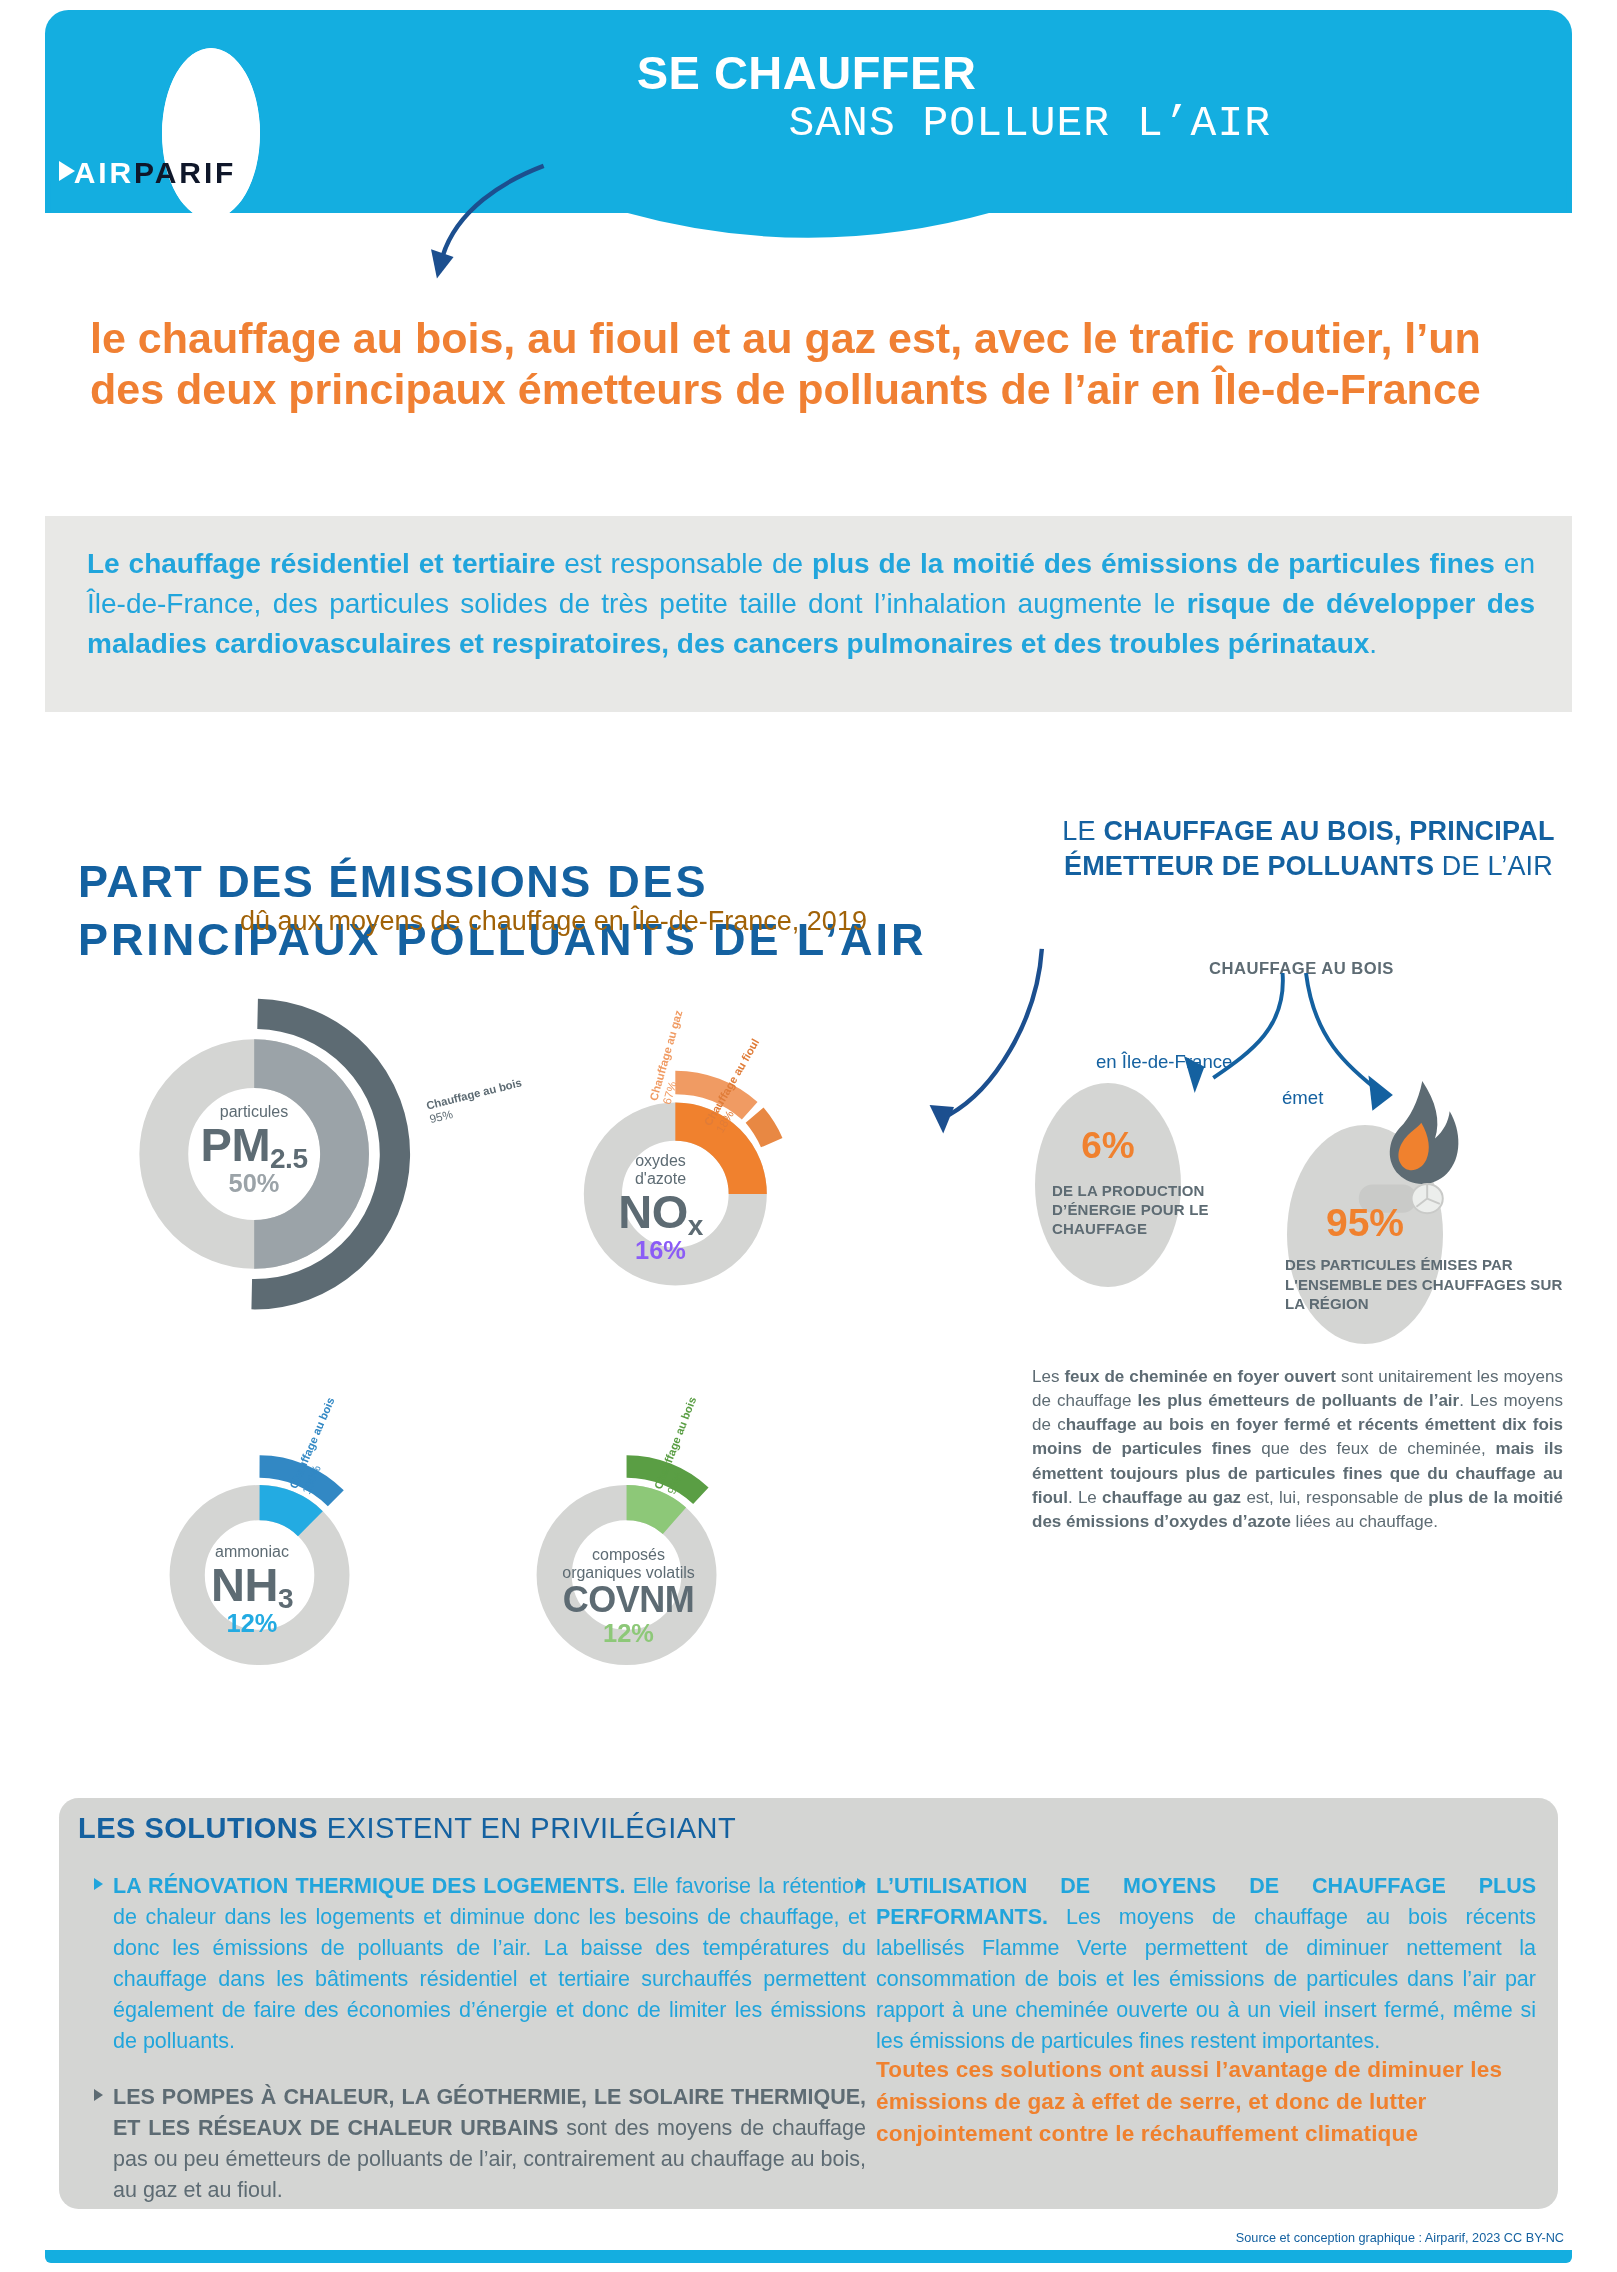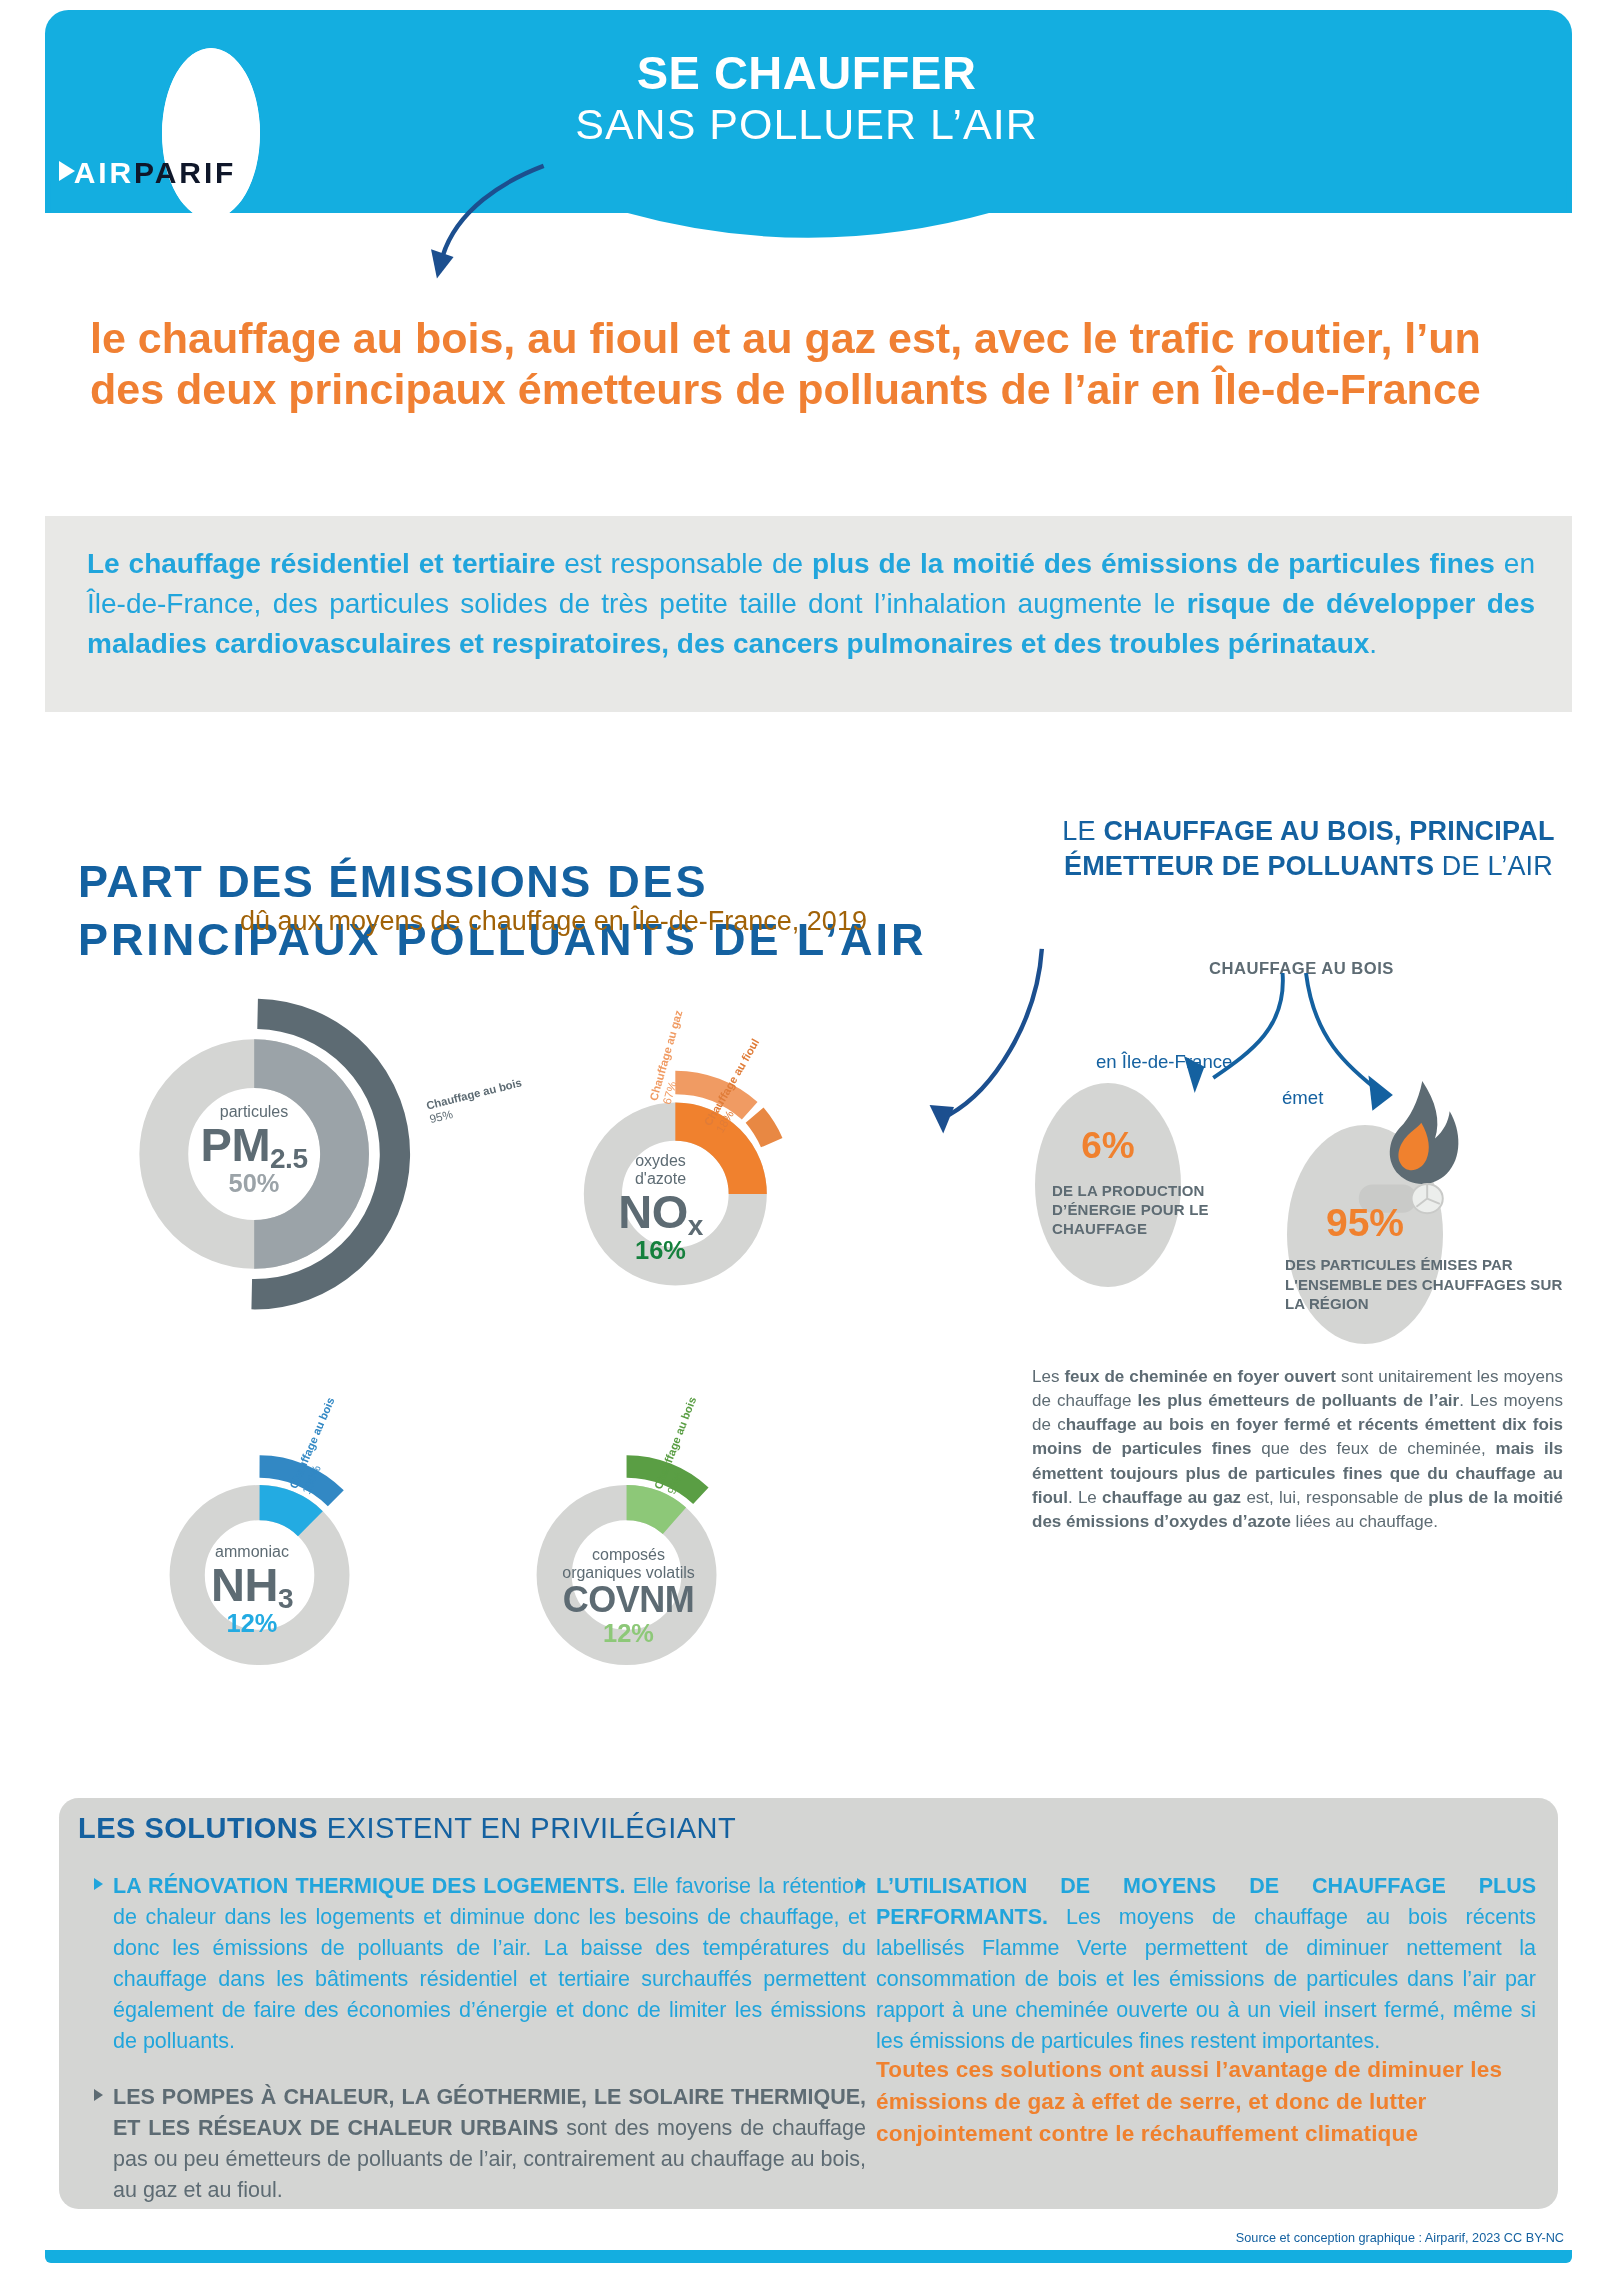--- a/index.html
+++ b/index.html
@@ -54,22 +54,22 @@
     position:absolute; left:342px; top:49px; width:929px;
     text-align:center; color:#fff;
   }
   .h-title .l1 {
     font-size:47px; font-weight:700; letter-spacing:0.5px;
     font-family:"Liberation Sans Narrow","Liberation Sans",sans-serif;
     line-height:1.02;
   }
   .h-title .l2 {
     font-size:43px; font-weight:300; letter-spacing:1px;
-    font-family:Liberation Sans, sans-serif;
-    line-height:1.12; margin-top:2.9px;
+    font-family:Liberation Mono, monospace;
+    line-height:1.12; margin-top:2.9px;text-align:right;
   }
 
   
   .arrow-hdr { position:absolute; left:382px; top:161px; width:196px; height:142px; }
 
   
   .headline {
     position:absolute; left:90px; top:313px; width:1448px;
     color:#f08033; font-weight:700;
     font-size:43px; line-height:1.18;
@@ -314,21 +314,21 @@
       <path d="M250,132 A148,148 0 0 1 398,280" fill="none" stroke="#f0812e" stroke-width="78"></path>
 
       <path d="M250,52 A228,228 0 0 1 402,110" fill="none" stroke="#f09b63" stroke-width="48"></path>
       <path d="M412,119 A228,228 0 0 1 447,175" fill="none" stroke="#e88843" stroke-width="48"></path>
     </svg>
   </div>
   <div class="ctr" style="left:587px; top:1152px; width:147px;">
     <span class="sub1" style="white-space:pre-line;">oxydes
 d'azote</span>
     <span class="big"><span>NO</span><sub>x</sub></span>
-    <span class="pct" style="color:#15803d;">16%</span>
+    <span class="pct" style="color:#8b5cf6;">16%</span>
   </div>
   <div class="dlabel" style="left:672px; top:1080px; color:#f09b63; transform:rotate(-74deg); transform-origin:left bottom;">
     <span class="nm">Chauffage au gaz</span>
     <span class="pc">67%</span>
   </div>
   <div class="dlabel" style="left:724px; top:1109px; color:#e07c38; transform:rotate(-60deg); transform-origin:left bottom;">
     <span class="nm">Chauffage au fioul</span>
     <span class="pc">18%</span>
   </div>
 

